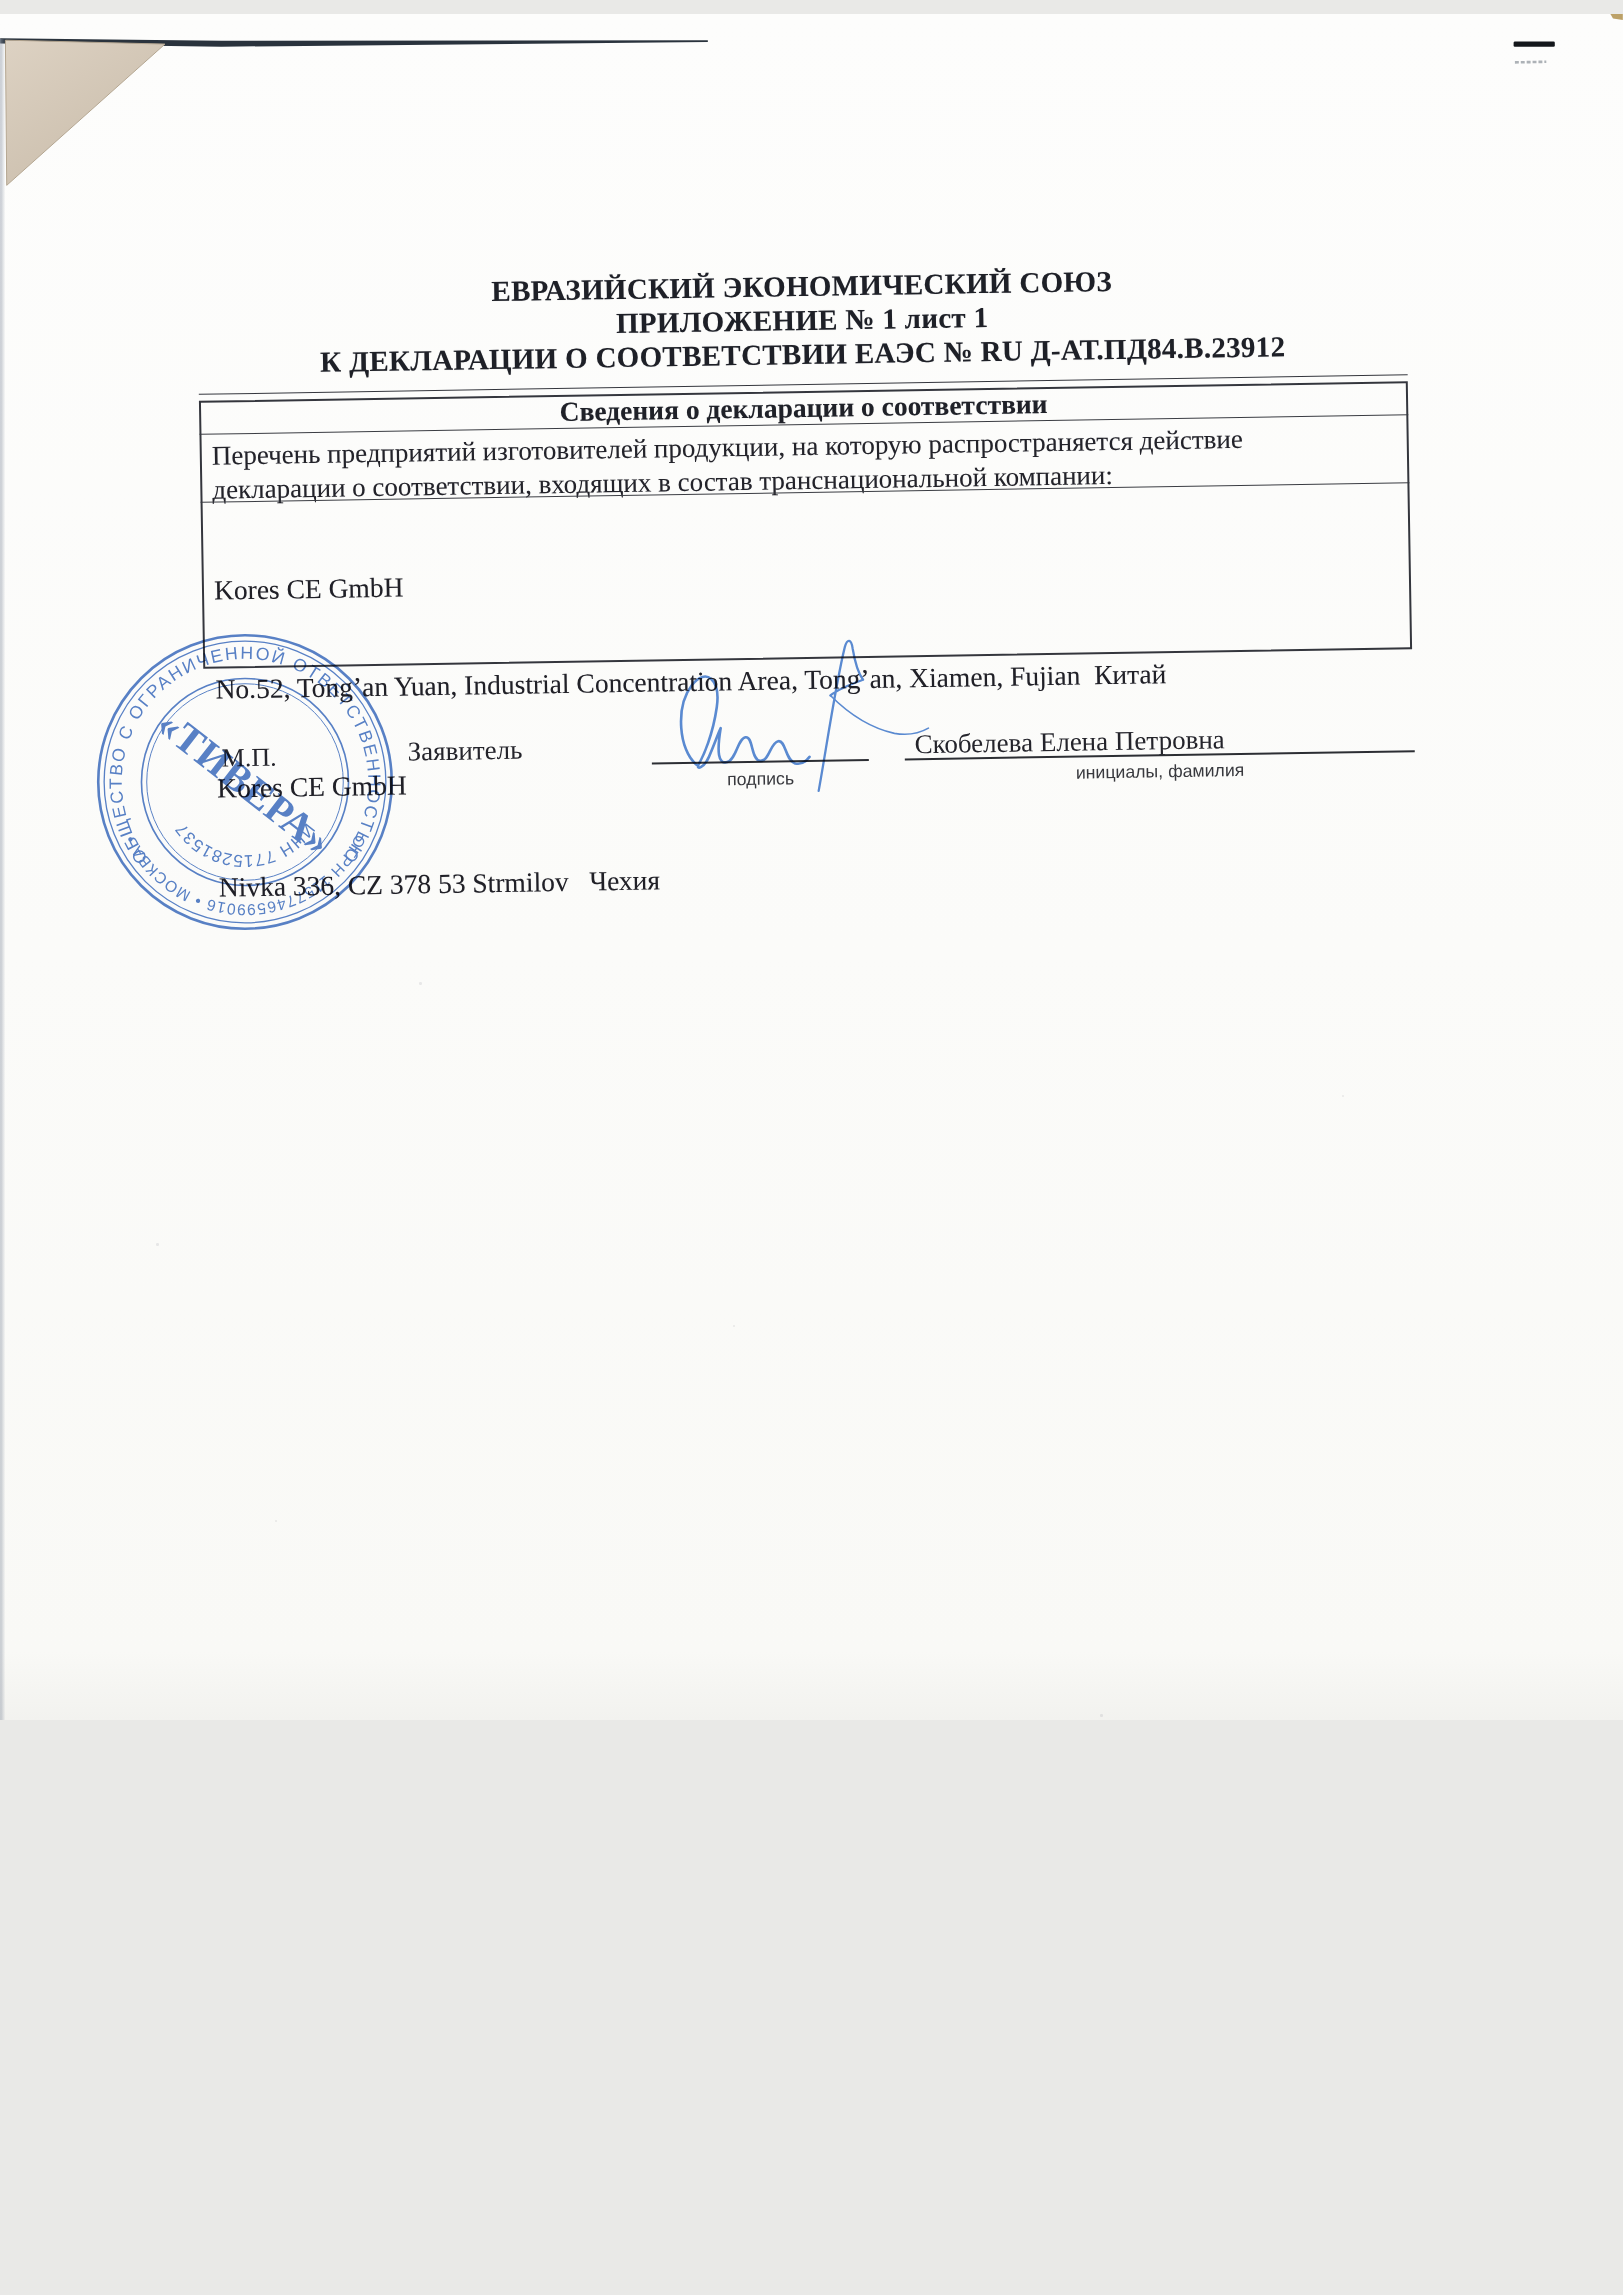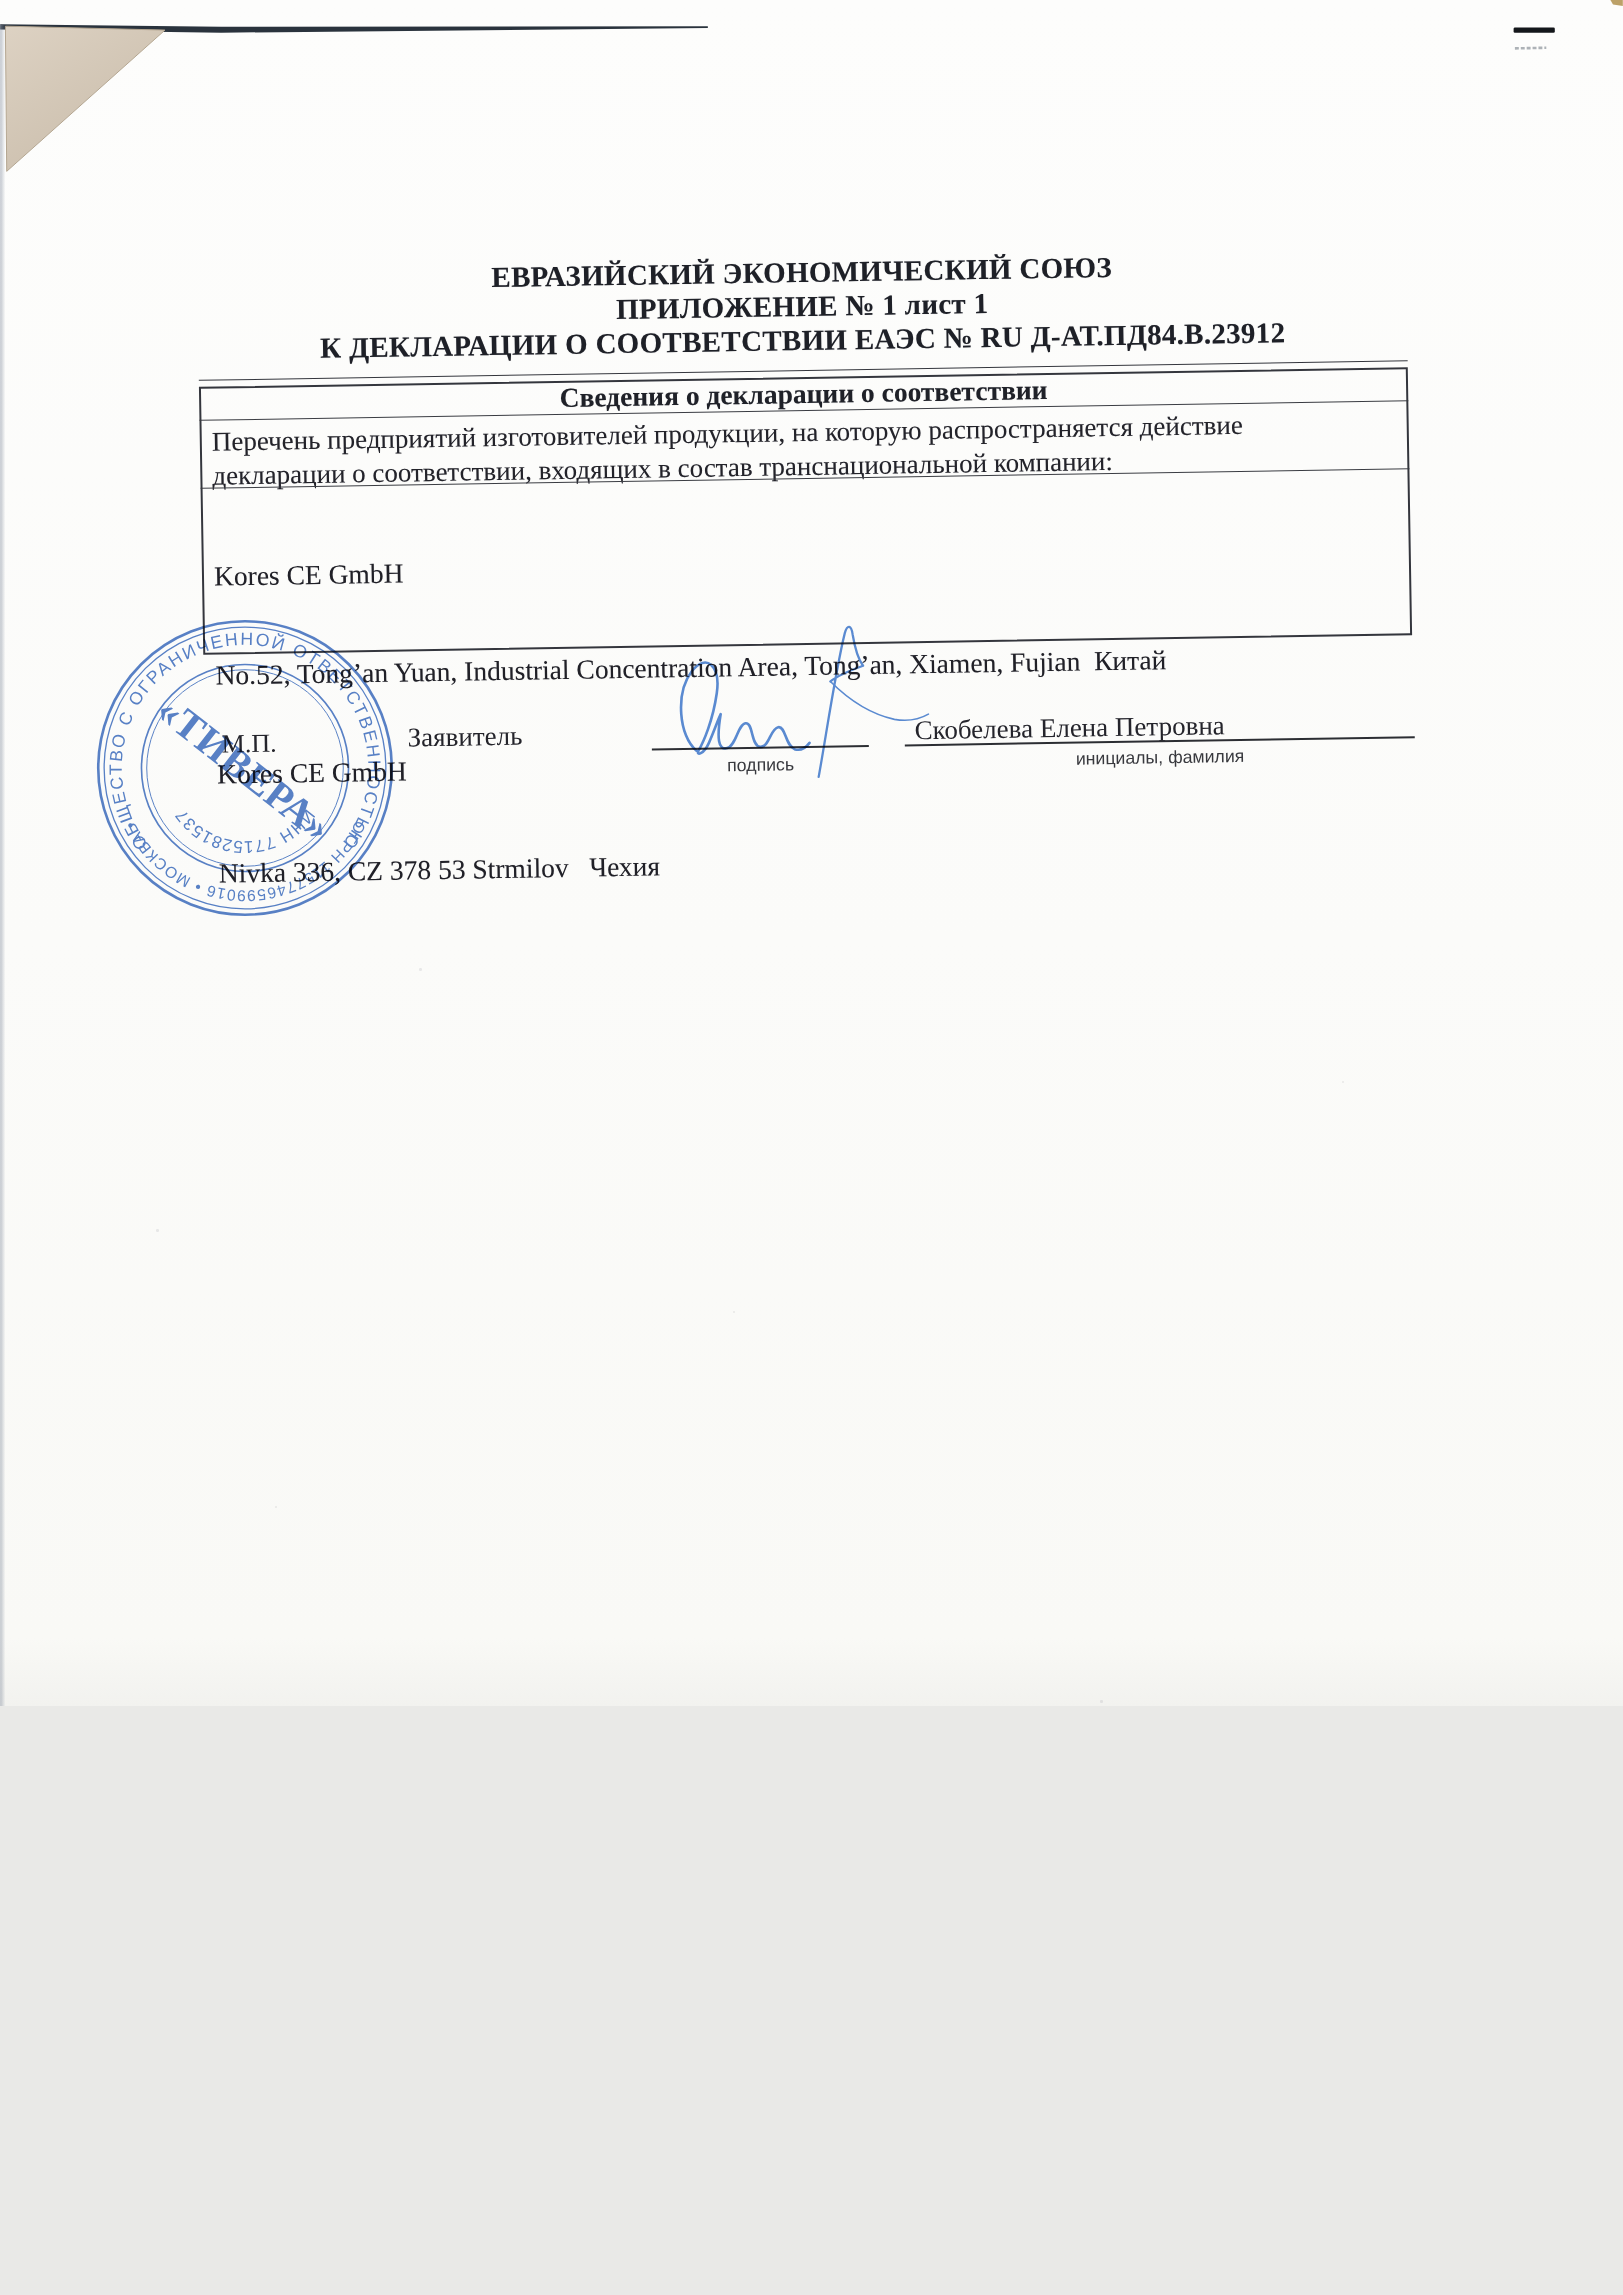--- a/index.html
+++ b/index.html
@@ -1,20 +1,21 @@
 <!DOCTYPE html>
 <html style="font-size:10.5px"><head>
 <meta charset="utf-8">
 <style>
   html,body { margin:0; padding:0; background:#e9e9e7; }
   .page {
     position:relative; width:1623px; height:1706px; overflow:hidden;
     background:linear-gradient(180deg,#fdfdfc 0%,#fbfbf9 55%,#f9f9f6 96%,#f2f2ef 100%);
     font-family:"Liberation Serif", serif;
     color:#26262c;
+    margin-top:14px;
   }
   .content {
     position:absolute; inset:0;
     transform:rotate(-0.93deg);
     transform-origin:806px 510px;
   }
   .t-line { position:absolute; left:201px; width:1209px; text-align:center;
     font-weight:bold; font-size:29px; letter-spacing:0.3px; color:#1e2027;
     text-shadow:0 0 0.7px rgba(30,32,48,.35); white-space:nowrap; }
   

